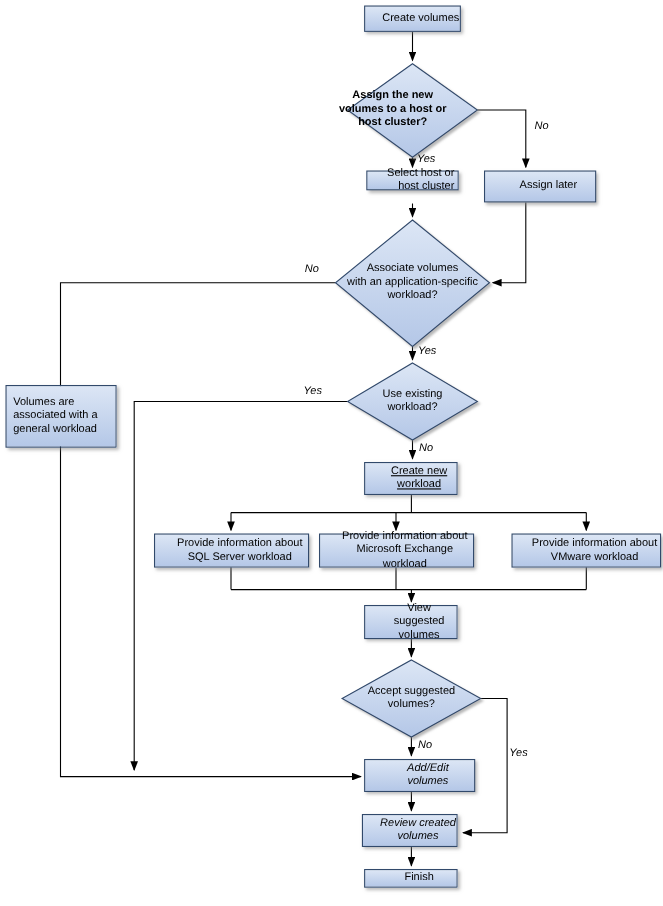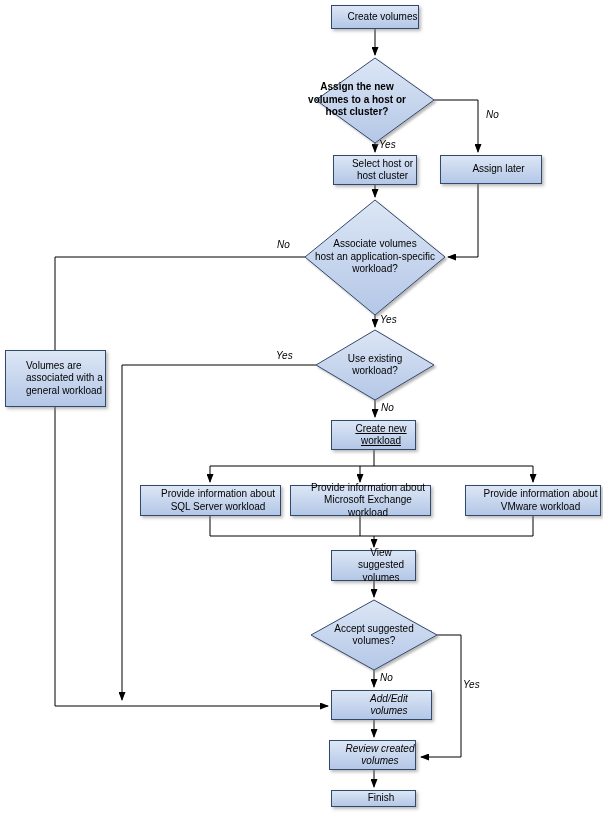--- a/index.html
+++ b/index.html
@@ -30,21 +30,21 @@
     line-height: 1.25;
     color: #000;
     background: linear-gradient(to bottom, var(--node-fill-top), var(--node-fill-bottom));
     border: 1px solid var(--node-border);
     box-shadow: 2px 2px 3px rgba(130,130,130,0.55);
     padding-left: 15px;
   }
   .node.note {
     justify-content: flex-start;
     text-align: left;
-    padding-left: 20px;
+    padding-left: 6px;
   }
   .diamond-label {
     position: absolute;
     display: flex;
     align-items: center;
     justify-content: center;
     text-align: center;
     white-space: pre-line;
     font-size: 10px;
     line-height: 1.25;
@@ -106,21 +106,21 @@
     <path class="edge" d="M374,770 L374,787" marker-end="url(#arrow)"></path>
 
     <polygon class="shape" points="375,58 434,100 375,143 316,100" fill="url(#nodeGrad)" stroke="var(--node-border)" stroke-width="1"></polygon>
     <polygon class="shape" points="375,200 445,257 375,315 305,257" fill="url(#nodeGrad)" stroke="var(--node-border)" stroke-width="1"></polygon>
     <polygon class="shape" points="375,330 434,365 375,400 316,365" fill="url(#nodeGrad)" stroke="var(--node-border)" stroke-width="1"></polygon>
     <polygon class="shape" points="374,600 437,635 374,670 311,635" fill="url(#nodeGrad)" stroke="var(--node-border)" stroke-width="1"></polygon>
   </svg>
 
   <div class="node" style="left:331px; top:5px; width:88px; height:24px;">Create volumes</div>
 
-  <div class="node" style="left:333px; top:155px; width:84px; height:30px;">Select host or
+  <div class="node" style="left:333px; top:155px; width:84px; height:18px;text-align:right;">Select host or
 host cluster</div>
 
   <div class="node" style="left:440px; top:155px; width:102px; height:29px;">Assign later</div>
 
   <div class="node note" style="left:5px; top:350px; width:101px; height:57px;">Volumes are
 associated with a
 general workload</div>
 
   <div class="node" style="left:331px; top:420px; width:85px; height:30px;text-decoration:underline;">Create new
 workload</div>
@@ -143,21 +143,21 @@
   <div class="node" style="left:329px; top:740px; width:87px; height:30px;font-style:italic;">Review created
 volumes</div>
 
   <div class="node" style="left:331px; top:790px; width:85px; height:17px;">Finish</div>
 
   <div class="diamond-label" style="left:297px; top:72px; width:120px; height:56px;font-weight:bold;">Assign the new
 volumes to a host or
 host cluster?</div>
 
   <div class="diamond-label" style="left:310px; top:222px; width:130px; height:70px;">Associate volumes
-host an application-specific
+with an application-specific
 workload?</div>
 
   <div class="diamond-label" style="left:325px; top:340px; width:100px; height:50px;">Use existing
 workload?</div>
 
   <div class="diamond-label" style="left:314px; top:610px; width:120px; height:50px;">Accept suggested
 volumes?</div>
 
   <span class="edge-label" style="left:379px; top:139px;">Yes</span>
   <span class="edge-label" style="left:486px; top:109px;">No</span>

